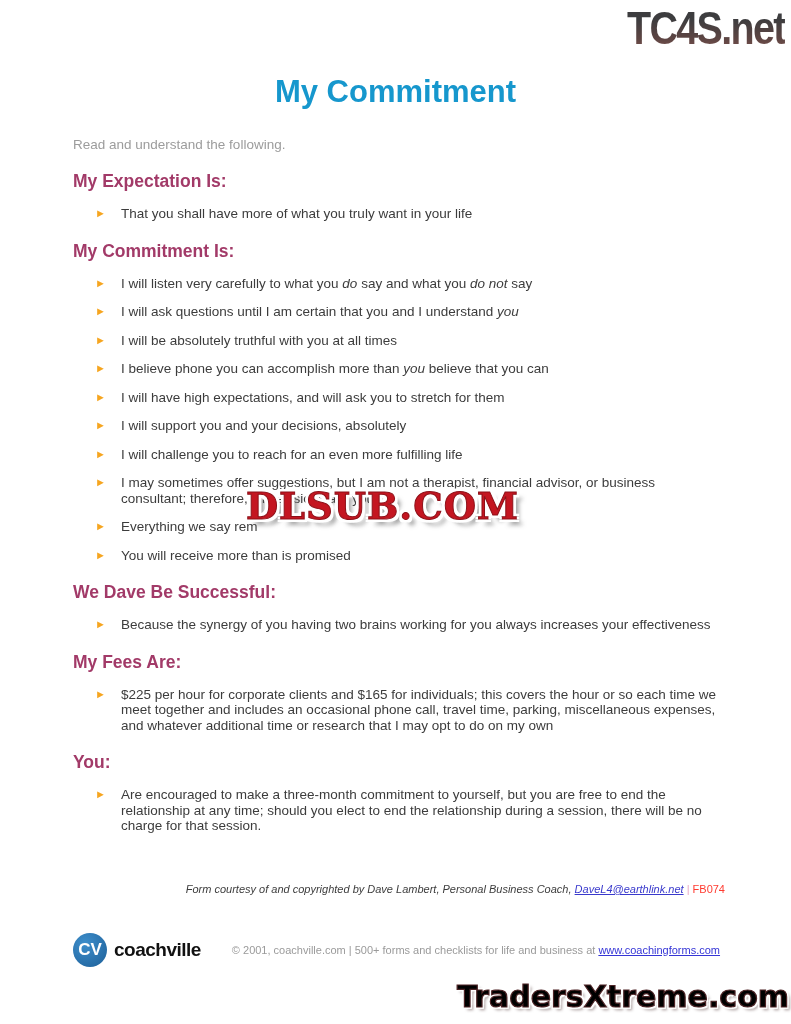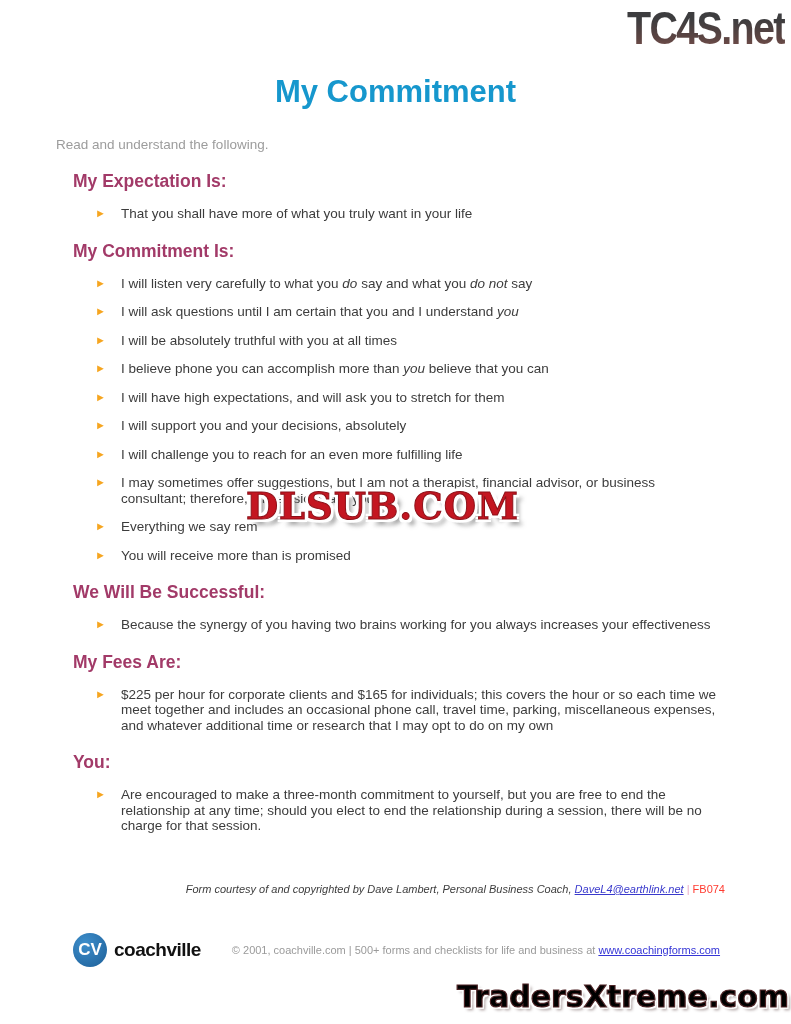--- a/index.html
+++ b/index.html
@@ -18,21 +18,21 @@
     background:linear-gradient(180deg,#3d3d3f 35%,#5d4543 70%,#835550 100%);
     -webkit-background-clip:text; background-clip:text; color:transparent;
   }
 
   
   .title {
     margin-top:74px; text-align:center;
     color:#1697cd; font-size:31px; font-weight:bold; letter-spacing:0px;
   }
   .intro {
-    margin:27px 56px 0; color:#9c9c9c; font-size:13.5px;
+    margin:27px 73px 0; color:#9c9c9c; font-size:13.5px;
   }
 
   
   .content { padding:0 73px 0 73px; }
   .sec-heading {
     margin-top:19px; color:#a23a68; font-size:17.5px; font-weight:bold;
   }
   ul.bullets { list-style:none; margin-top:14px; }
   ul.bullets li {
     display:flex; align-items:flex-start; margin-bottom:13px;
@@ -158,21 +158,21 @@
             <span class="arrow">►</span>
             <span class="btxt"><span>Everything we say rem</span></span>
           </li>
           <li>
             <span class="arrow">►</span>
             <span class="btxt"><span>You will receive more than is promised</span></span>
           </li>
         </ul>
       </div>
       <div class="sec">
-        <div class="sec-heading">We Will Be Successful:</div>
+        <div class="sec-heading">We Dave Be Successful:</div>
         <ul class="bullets">
           <li>
             <span class="arrow">►</span>
             <span class="btxt"><span>Because the synergy of you having two brains working for you always increases your effectiveness</span></span>
           </li>
         </ul>
       </div>
       <div class="sec">
         <div class="sec-heading">My Fees Are:</div>
         <ul class="bullets">

